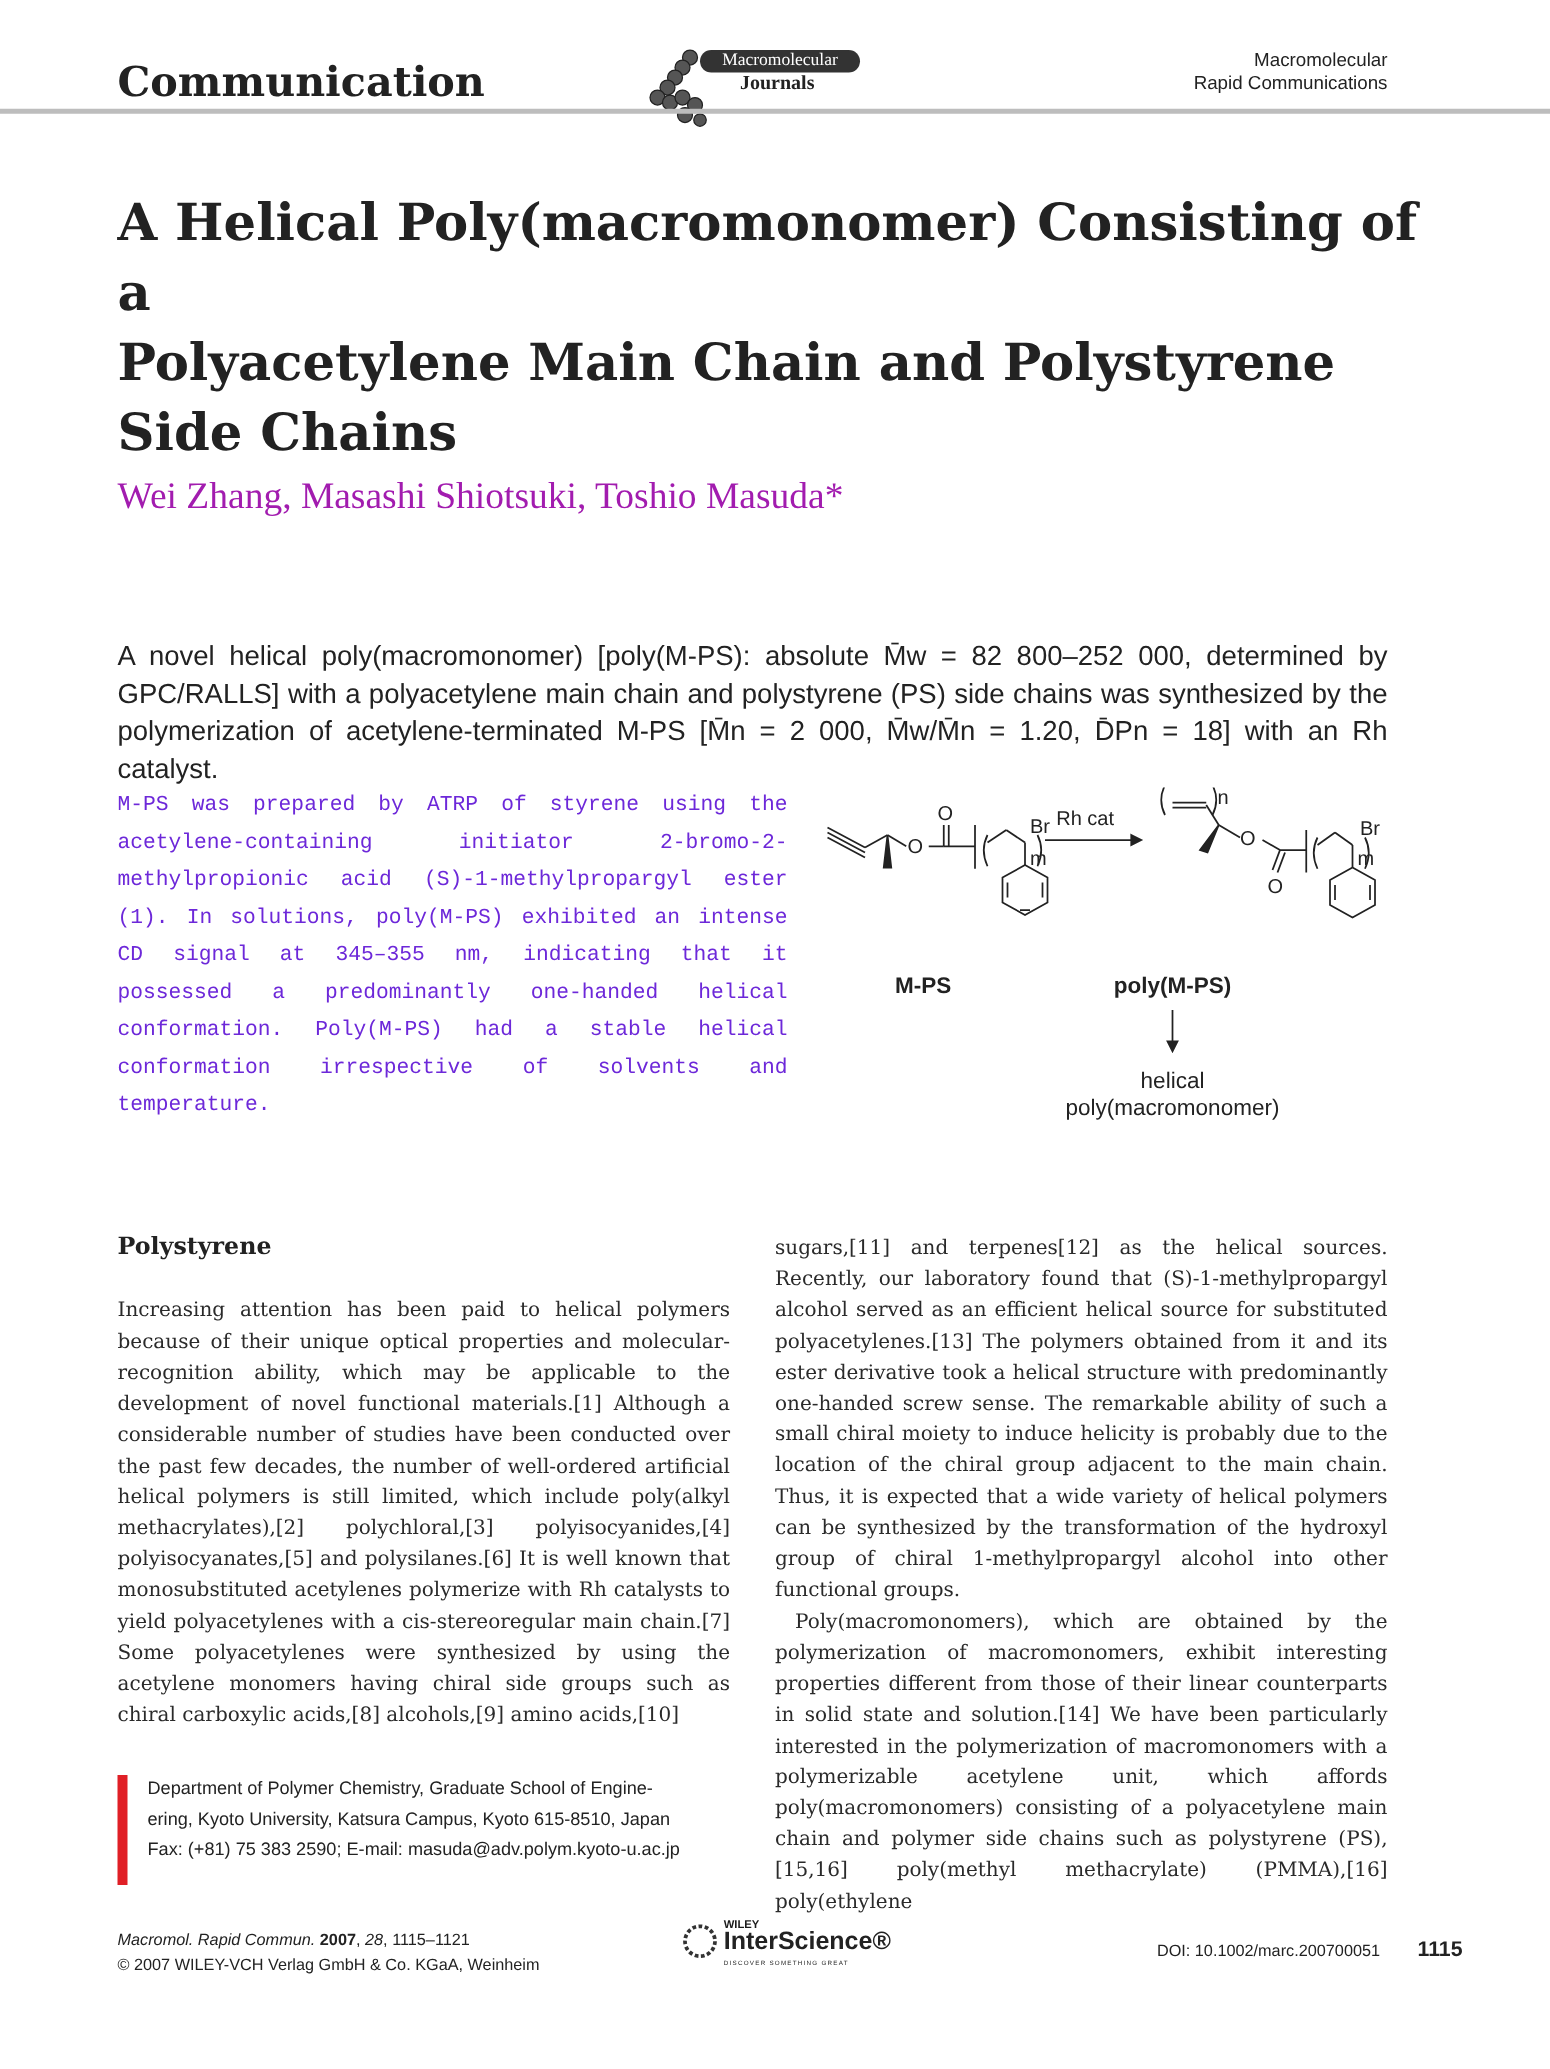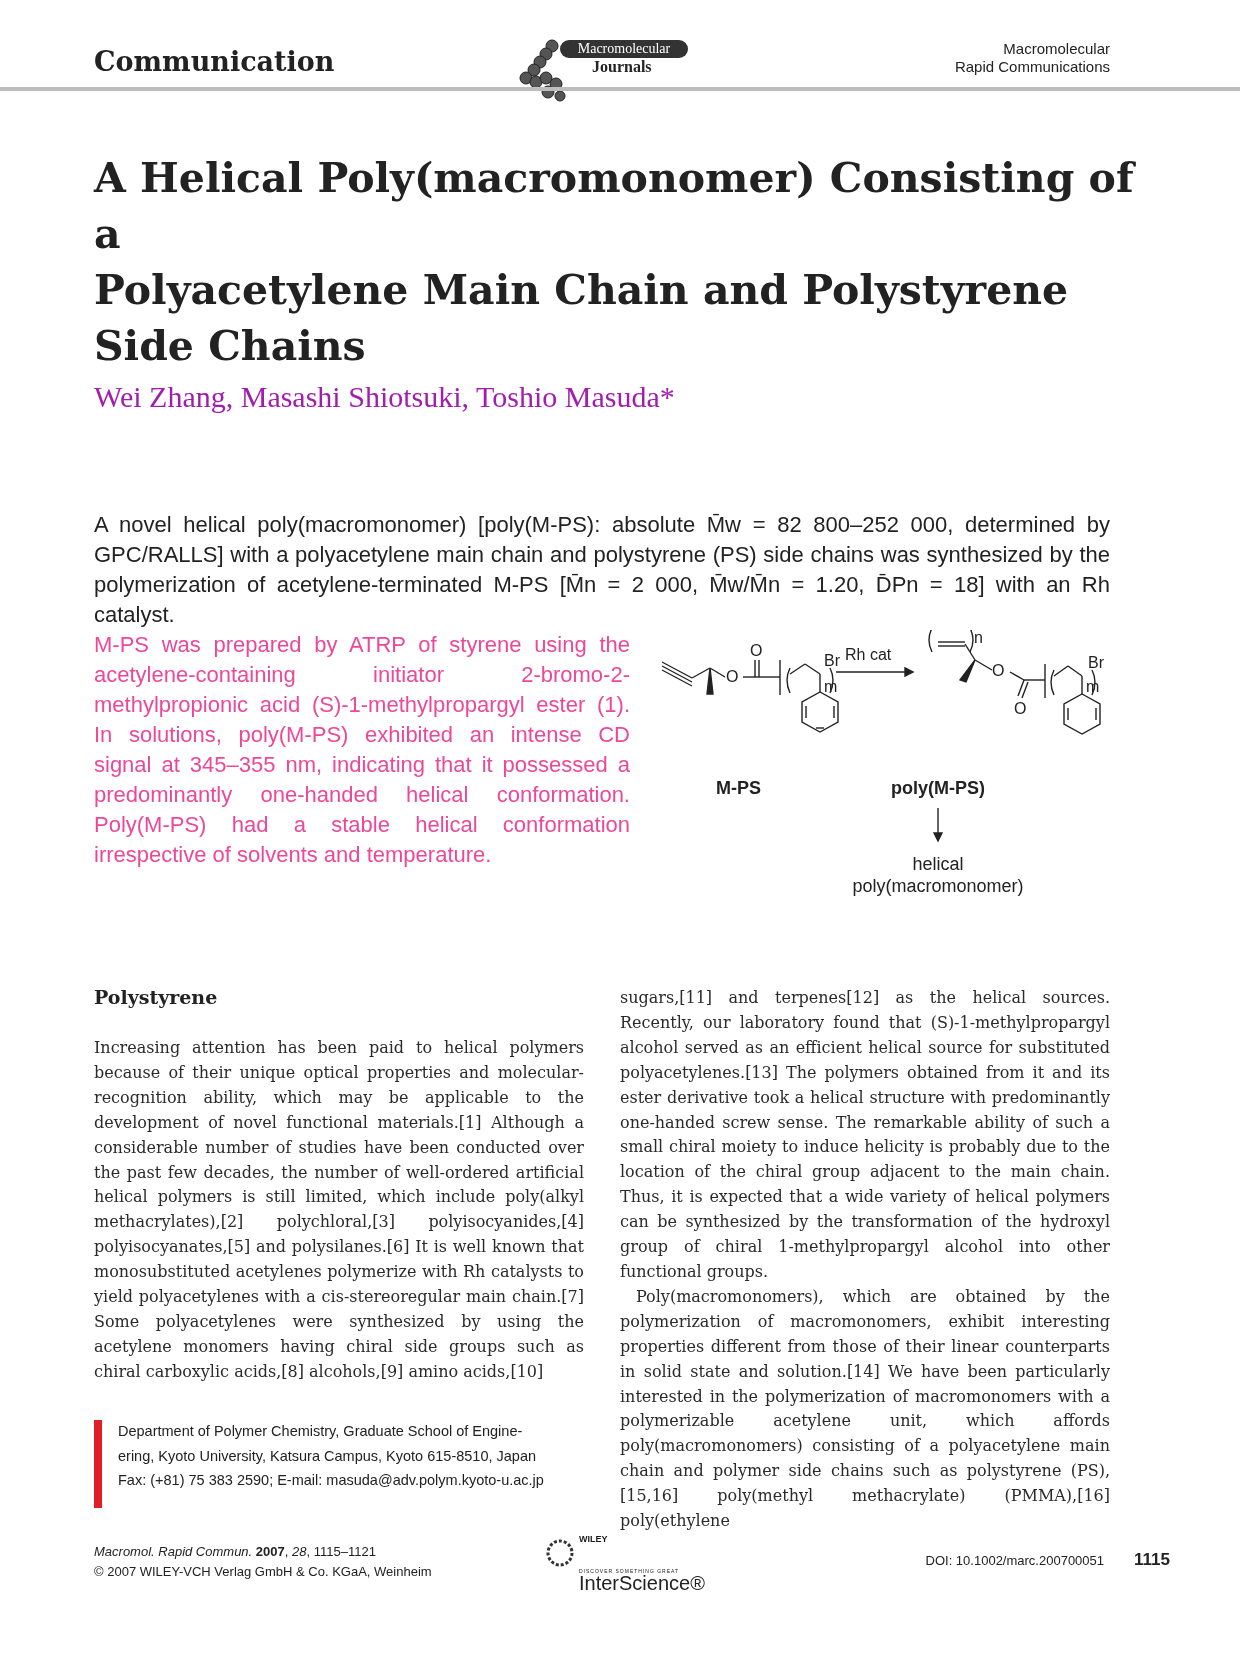--- a/index.html
+++ b/index.html
@@ -1,28 +1,28 @@
 <!DOCTYPE html>
 <html><head>
 <meta charset="utf-8">
 <style>
   html,body{margin:0;padding:0;background:#fff;}
   body{width:1240px;height:1655px;position:relative;overflow:hidden;color:#1a1a1a;font-family:"DejaVu Serif",serif;}
   .abs{position:absolute;}
-  .hdr-left{left:94px;top:46px;font-family:"DejaVu Serif",serif;font-weight:bold;font-size:27px;color:#222;}
+  .hdr-left{left:94px;top:46px;font-family:"DejaVu Serif",serif;font-weight:bold;font-size:33px;color:#222;}
   .hdr-right{right:130px;top:40px;text-align:right;font-family:"Liberation Sans",sans-serif;font-size:15px;line-height:18px;color:#222;}
   .hdr-rule{left:0;top:87px;width:1240px;height:4px;background:#bdbdbd;}
   .logo{left:512px;top:36px;width:180px;height:70px;}
   .logo-pill{position:absolute;left:48px;top:4px;width:128px;height:18px;background:#333;border-radius:9px;color:#fff;font-family:"Liberation Serif",serif;font-size:14px;line-height:18px;text-align:center;}
   .logo-sub{position:absolute;left:80px;top:22px;font-family:"Liberation Serif",serif;font-weight:bold;font-size:16px;color:#222;}
   .logo-mol{position:absolute;left:0;top:0;}
   .title{left:94px;top:150px;width:1060px;font-family:"DejaVu Serif",serif;font-weight:bold;font-size:41px;line-height:56px;color:#222;}
   .authors{left:94px;top:380px;font-family:Liberation Serif, serif;font-size:30px;color:#a21caf;}
   .abstract{left:94px;top:510px;width:1016px;font-family:"Liberation Sans",sans-serif;font-size:22px;line-height:30px;color:#222;text-align:justify;}
-  .abstract-narrow{left:94px;top:630px;width:536px;font-family:Liberation Sans, sans-serif;font-size:22px;line-height:30px;color:#ec4899;text-align:justify;}
+  .abstract-narrow{left:94px;top:630px;width:536px;font-family:Liberation Mono, monospace;font-size:17px;line-height:30px;color:#6d28d9;text-align:justify;}
   .scheme{left:640px;top:630px;width:480px;height:320px;}
   .h2{font-family:"DejaVu Serif",serif;font-weight:bold;font-size:19px;color:#222;}
   .col{font-family:"DejaVu Serif",serif;font-size:16px;line-height:24.9px;color:#2a2a2a;text-align:justify;}
   .affil{left:94px;top:1420px;width:490px;height:88px;}
   .affil-bar{position:absolute;left:0;top:0;width:8px;height:88px;background:#e01f26;}
   .affil-text{position:absolute;left:24px;top:-1px;font-family:"Liberation Sans",sans-serif;font-size:14.5px;line-height:24.5px;color:#222;}
   .foot-left{left:94px;top:1542px;font-family:"Liberation Sans",sans-serif;font-size:13px;line-height:20px;color:#222;}
   .foot-right{right:70px;top:1550px;font-family:"Liberation Sans",sans-serif;font-size:13px;color:#222;}
   .pagenum{font-weight:bold;font-size:17px;margin-left:30px;}
   .wiley{left:545px;top:1534px;width:180px;height:44px;}
@@ -160,18 +160,18 @@
     <i>28</i>,
     <span>1115–1121</span>
   </div>
   <div>© 2007 WILEY-VCH Verlag GmbH &amp; Co. KGaA, Weinheim</div>
 </div>
 <div class="abs wiley">
   <svg width="30" height="30" viewBox="0 0 30 30" style="position:absolute;left:0;top:4px;">
     <circle cx="15" cy="15" r="12" fill="none" stroke="#333" stroke-width="3" stroke-dasharray="3 2"></circle>
   </svg>
   <div style="position:absolute;left:34px;top:0;font-family:'Liberation Sans',sans-serif;font-size:9px;font-weight:bold;">WILEY</div>
-  <div style="position:absolute;left:34px;top:8px;font-family:'Liberation Sans',sans-serif;font-size:20px;font-weight:normal;color:#222;margin-top:30px;">InterScience®</div>
+  <div style="position:absolute;left:34px;top:8px;font-family:'Liberation Sans',sans-serif;font-size:20px;font-weight:bold;color:#222;">InterScience®</div>
   <div style="position:absolute;left:34px;top:34px;font-family:'Liberation Sans',sans-serif;font-size:5px;letter-spacing:1px;">DISCOVER SOMETHING GREAT</div>
 </div>
 <div class="abs foot-right">
   <span>DOI: 10.1002/marc.200700051</span><span class="pagenum">1115</span>
 </div>
 
 </body></html>

